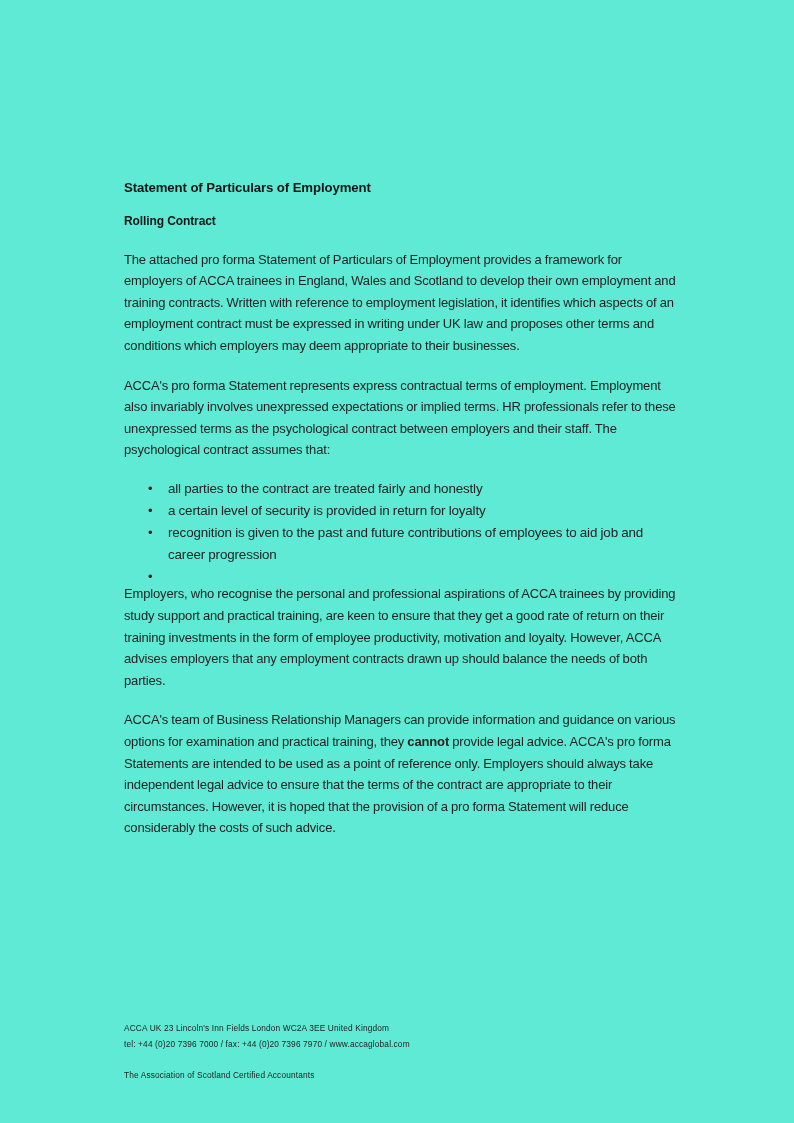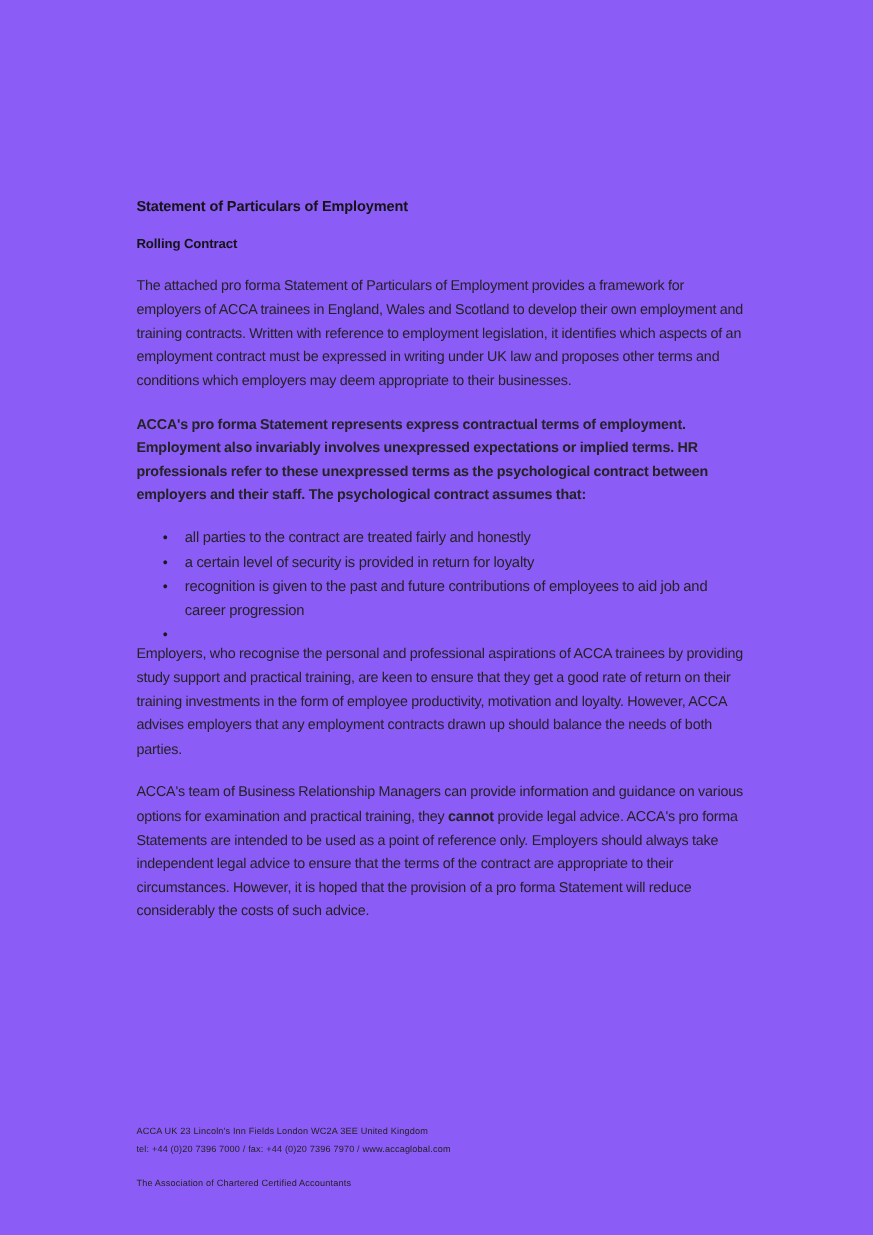--- a/index.html
+++ b/index.html
@@ -13,21 +13,21 @@
     font-family: "Liberation Sans", sans-serif;
     color: #1a1a1a;
     position: relative;
     overflow: hidden;
   }
   .page {
     position: absolute;
     top: 0; left: 0;
     width: 794px;
     height: 1123px;
-    background: #8b5cf6;
+    background: #5eead4;
   }
   .content {
     position: absolute;
     left: 124px;
     top: 181px;
     width: 552px;
   }
   .doc-heading {
     font-size: 13.2px;
     font-weight: bold;
@@ -47,21 +47,20 @@
   p.body-para {
     font-size: 13px;
     line-height: 21.6px;
     margin: 0 0 18px 0;
     letter-spacing: -0.15px;
     color: #232323;
     word-spacing: -0.3px;
   }
   p.body-para.tight {
     margin-bottom: 17px;
-    font-weight: bold;
   }
   ul.bullet-list {
     list-style: none;
     margin: 0 0 18px 0;
     padding: 0;
   }
   ul.bullet-list li {
     position: relative;
     font-size: 13.4px;
     line-height: 21.6px;
@@ -140,16 +139,16 @@
 
     <p class="body-para">Employers, who recognise the personal and professional aspirations of ACCA trainees by providing study support and practical training, are keen to ensure that they get a good rate of return on their training investments in the form of employee productivity, motivation and loyalty.  However, ACCA advises employers that any employment contracts drawn up should balance the needs of both parties.</p>
 
     <p class="body-para"><span>ACCA's team of Business Relationship Managers can provide information and guidance on various options for examination and practical training, they </span><strong class="bold-inline">cannot</strong><span> provide legal advice.  ACCA's pro forma Statements are intended to be used as a point of reference only.  Employers should always take independent legal advice to ensure that the terms of the contract are appropriate to their circumstances.  However, it is hoped that the provision of a pro forma Statement will reduce considerably the costs of such advice.</span></p>
 
   </div>
 
   <div class="footer">
     <p class="footer-line">ACCA UK  23 Lincoln's Inn Fields London WC2A 3EE  United Kingdom</p>
     <p class="footer-line">tel: +44 (0)20 7396 7000 / fax: +44 (0)20 7396 7970 / www.accaglobal.com</p>
-    <p class="footer-assoc">The Association of Chartered Certified Accountants</p>
+    <p class="footer-assoc">The Association of Scotland Certified Accountants</p>
   </div>
 
 </div>
 
 </body></html>

